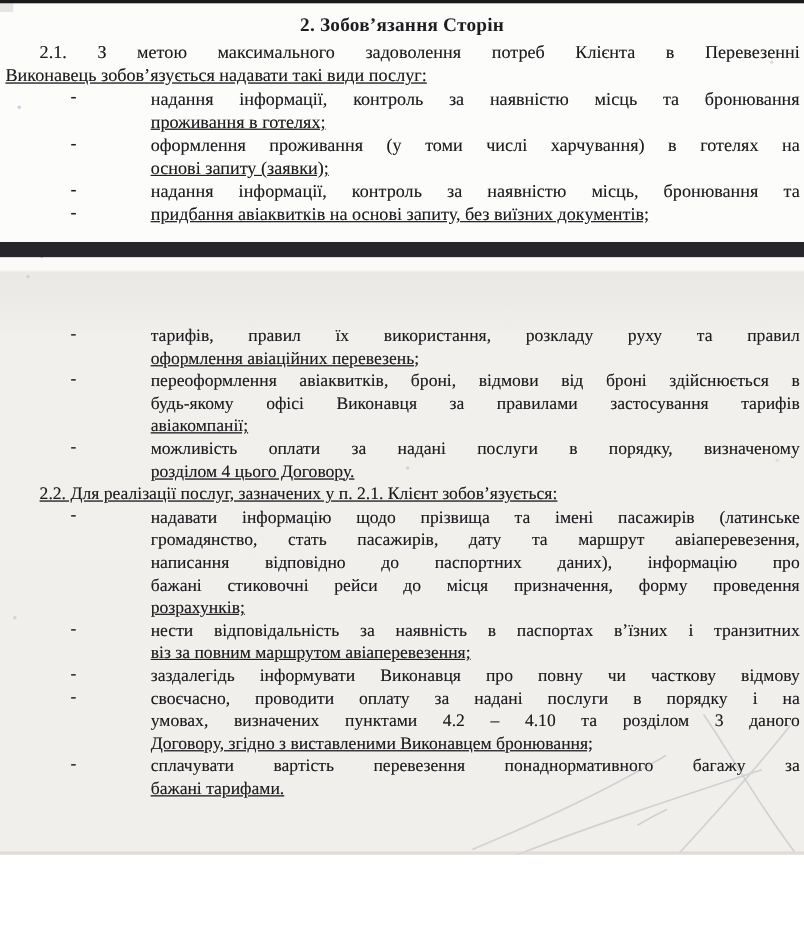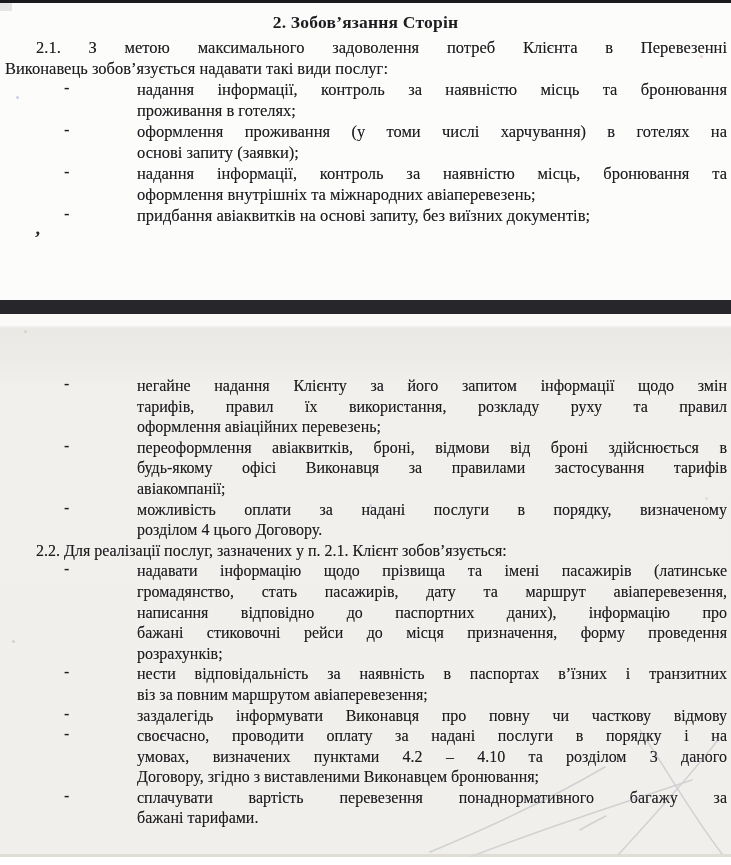--- a/index.html
+++ b/index.html
@@ -7,21 +7,21 @@
     width:731px;height:865px;overflow:hidden;position:relative;
     background:#ffffff;
     font-family:"Liberation Serif","DejaVu Serif",serif;
     color:#1d1d20;
   }
   .scan-edge-top{position:absolute;top:0;left:0;width:731px;height:3px;background:#1a1a1d;z-index:5;}
   .corner-blob{position:absolute;top:3px;left:0;width:12px;height:8px;background:#dcdcdc;opacity:.7;z-index:4;}
 
   .page{position:relative;}
   .page1{
-    height:297px;margin-top:3px;background:#fcfcfb;
+    height:217px;margin-top:3px;background:#fcfcfb;
   }
   .divider-band{height:14px;background:#26262b;}
   .page2{
     height:543px;
     background:linear-gradient(180deg,#fbfaf9 0px,#fbfaf9 11px,#ebe9e5 14px,#edebe7 42px,#f2f0ec 75px,#f1efec 100%);
     padding-top:62px;box-sizing:border-box;
   }
   .bottom-edge{position:absolute;left:0;bottom:0;width:731px;height:3px;background:#dcd8d2;opacity:.8;}
 
   .doc-title{
@@ -32,21 +32,21 @@
   .para{margin-left:5px;margin-right:4px;}
   .para .line.findent{text-indent:31px;}
   .bullet{position:relative;margin-left:137px;margin-right:4px;}
   .bullet .dash{
     position:absolute;left:-73px;top:-1px;font-weight:bold;letter-spacing:0;
   }
   .line{
     text-align:justify;text-align-last:justify;
     text-shadow:0 0 .5px rgba(25,25,30,.45);
   }
-  .line.last{text-align-last:left;}
+  .line.last{text-align-last:left;text-decoration:underline;}
   .page1 .line{font-size:16.5px;line-height:21px;}
   .page1 .dash{font-size:16.5px;}
   .page2 .line{font-size:16px;line-height:20.6px;}
   .page2 .dash{font-size:16px;}
 
   .stray-mark{
     position:absolute;left:33px;top:224px;font-size:19px;font-style:italic;
     transform:rotate(8deg);color:#27272b;font-weight:bold;
   }
   .speck{position:absolute;border-radius:50%;}
@@ -71,39 +71,37 @@
         <div class="line last">проживання в готелях;</div>
       </div>
       <div class="block bullet">
         <span class="dash">-</span>
         <div class="line">оформлення проживання (у томи числі харчування) в готелях на</div>
         <div class="line last">основі запиту (заявки);</div>
       </div>
       <div class="block bullet">
         <span class="dash">-</span>
         <div class="line">надання інформації, контроль за наявністю місць, бронювання та</div>
-        <div class="line last">оформлення внутрішніх та міжнародних авіаперевезень;</div>
       </div>
       <div class="block bullet">
         <span class="dash">-</span>
         <div class="line last">придбання авіаквитків на основі запиту, без виїзних документів;</div>
       </div>
     </div>
   <span class="stray-mark">ʼ</span>
   <div class="speck" style="left:16px;top:93px;width:3px;height:3px;background:#8fa8cc;opacity:.5;"></div>
   <div class="speck" style="left:700px;top:52px;width:3px;height:3px;background:#d9a8a0;opacity:.45;"></div>
 </section>
 
 <div class="divider-band"></div>
 
 <section class="page page2">
   <div id="page2-blocks">
       <div class="block bullet">
         <span class="dash">-</span>
-        <div class="line">негайне надання Клієнту за його запитом інформації щодо змін</div>
         <div class="line">тарифів, правил їх використання, розкладу руху та правил</div>
         <div class="line last">оформлення авіаційних перевезень;</div>
       </div>
       <div class="block bullet">
         <span class="dash">-</span>
         <div class="line">переоформлення авіаквитків, броні, відмови від броні здійснюється в</div>
         <div class="line">будь-якому офісі Виконавця за правилами застосування тарифів</div>
         <div class="line last">авіакомпанії;</div>
       </div>
       <div class="block bullet">

